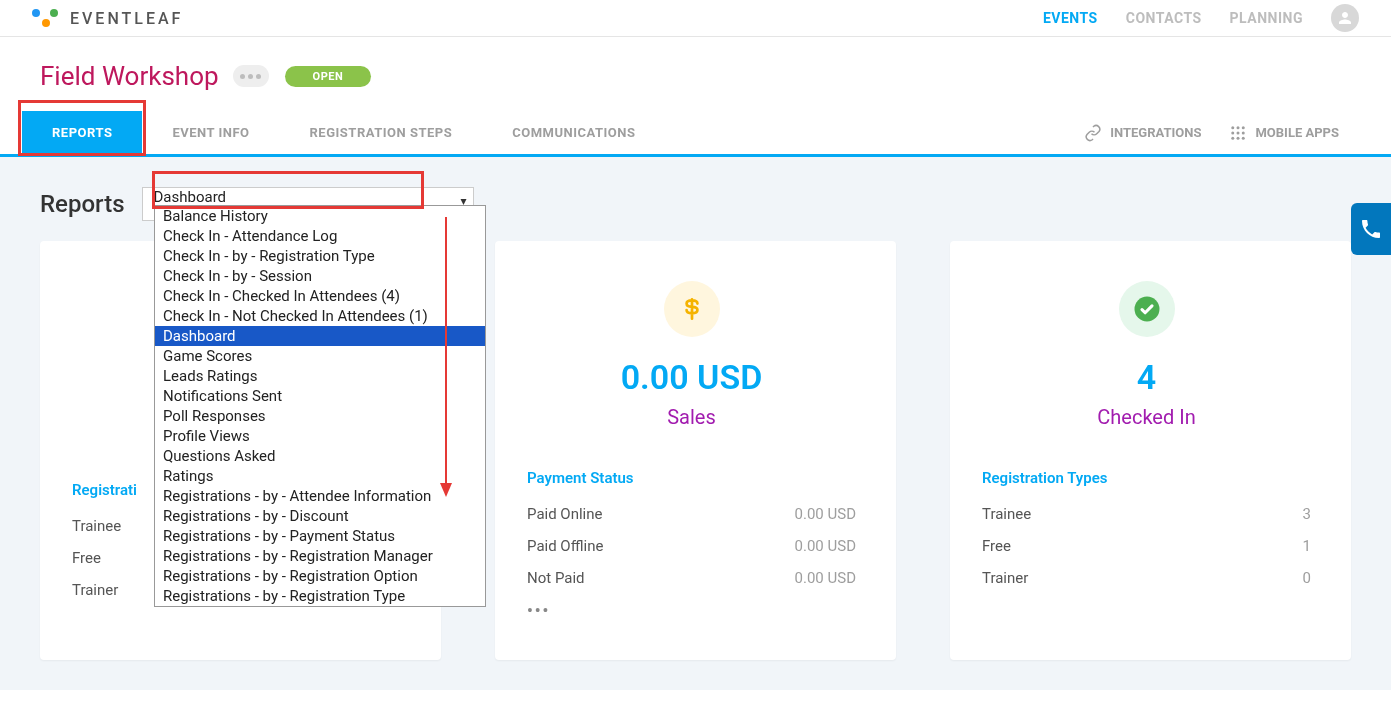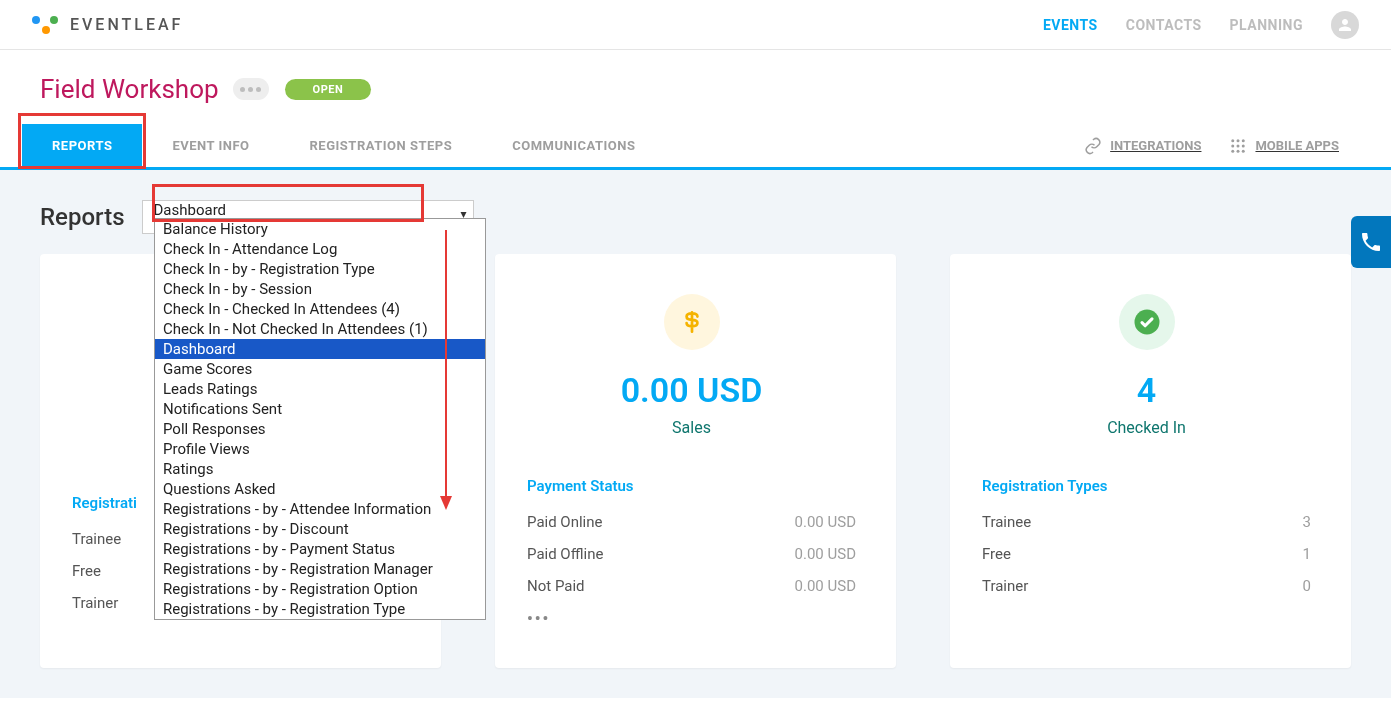--- a/index.html
+++ b/index.html
@@ -1,19 +1,19 @@
 <!DOCTYPE html>
 <html><head>
 <meta charset="utf-8">
 <style>
   * { box-sizing: border-box; margin: 0; padding: 0; }
   body { font-family: -apple-system, BlinkMacSystemFont, "Segoe UI", Roboto, Arial, sans-serif; background: #fff; color: #333; width: 1391px; }
   
   
-  .topnav { display: flex; align-items: center; height: 50px; padding: 3px 32px; border-bottom: 1px solid #e5e5e5; }
+  .topnav { display: flex; align-items: center; height: 37px; padding: 3px 32px; border-bottom: 1px solid #e5e5e5; }
   .logo { display: flex; align-items: center; gap: 12px; }
   .logo-dots { position: relative; width: 26px; height: 26px; }
   .logo-dots span { position: absolute; width: 8px; height: 8px; border-radius: 50%; }
   .logo-dots .d1 { background:#2196f3; left:0; top:4px; }
   .logo-dots .d2 { background:#ff9800; left:10px; top:14px; }
   .logo-dots .d3 { background:#4caf50; left:18px; top:4px; }
   .logo-text { font-size: 16px; letter-spacing: 3px; color:#555; font-weight:500; }
   .topnav-right { margin-left:auto; display:flex; align-items:center; gap:28px; }
   .topnav-link { font-size:14px; font-weight:700; letter-spacing:0.5px; color:#bdbdbd; cursor:pointer; }
   .topnav-link.active { color:#03a9f4; }
@@ -25,40 +25,40 @@
   .event-title { font-size:26px; font-weight:400; color:#be185d; }
   .more-dots { margin-left:14px; width:36px; height:22px; border-radius:12px; background:#eee; display:flex; align-items:center; justify-content:center; gap:3px; }
   .more-dots span { width:5px; height:5px; border-radius:50%; background:#bdbdbd; }
   .status-badge { margin-left:16px; padding:4px 28px; border-radius:14px; background:#8bc34a; color:#fff; font-size:11px; font-weight:700; letter-spacing:0.5px; }
   .view-event-btn { margin-left:auto; background:#03a9f4; color:#fff; border:none; padding:10px 18px; font-size:13px; font-weight:700; letter-spacing:0.5px; border-radius:2px; cursor:pointer; display:flex; align-items:center; gap:6px; }
 
   
   .tabs-row { display:flex; align-items:center; padding: 10px 22px 0 22px; border-bottom: 3px solid #03a9f4; }
   .tab { padding:14px 30px; font-size:13px; font-weight:700; letter-spacing:0.5px; color:#9e9e9e; cursor:pointer; }
   .tab.active { background:#03a9f4; color:#fff; }
-  .tabs-right { margin-left:auto; display:flex; align-items:center; gap:28px; padding-right:30px;text-decoration:underline; }
+  .tabs-right { margin-left:auto; display:flex; align-items:center; gap:28px; padding-right:30px; }
   .tabs-right-item { display:flex; align-items:center; gap:8px; font-size:13px; font-weight:700; color:#9e9e9e; cursor:pointer; }
 
   
   .content { background:#f1f5f9; padding: 30px 40px; min-height: 520px; position:relative; }
   .reports-header { display:flex; align-items:center; gap:18px; margin-bottom:20px; }
   .reports-title { font-size:24px; font-weight:500; color:#333; }
   .report-select-wrap { position:relative; }
   .report-select { width:332px; height:34px; border:1px solid #ccc; background:#fff; font-size:15px; padding:0 24px 0 10px; appearance:none; color:#222; }
   .report-select-wrap::after { content:"▾"; position:absolute; right:8px; top:7px; font-size:12px; color:#333; pointer-events:none; }
 
   
   .cards { display:flex; gap:54px; }
   .card { background:#fff; border-radius:4px; padding:40px 40px 40px 32px; flex:1; min-height:400px; box-shadow:0 1px 2px rgba(0,0,0,0.05); }
   .card-metric { text-align:center; margin-bottom:40px; }
   .metric-icon { width:56px; height:56px; border-radius:50%; margin:0 auto 20px; display:flex; align-items:center; justify-content:center; }
   .metric-icon.sales { background:#fff6de; }
   .metric-icon.check { background:#e5f7eb; }
   .metric-value { font-size:34px; font-weight:600; color:#03a9f4; margin-bottom:8px; }
-  .metric-label { font-size:16px; color:#0f766e; }
+  .metric-label { font-size:20px; color:#a21caf; }
   .card-section-title { color:#03a9f4; font-size:15px; font-weight:600; margin-bottom:18px; }
   .card-row { display:flex; justify-content:space-between; font-size:15px; color:#555; margin-bottom:14px; }
   .card-row .val { color:#9e9e9e; }
   .more-ellipsis { color:#888; font-weight:700; letter-spacing:2px; margin-top:4px; }
 
   
   .dropdown-list { position:absolute; top:48px; left:154px; width:332px; max-height:404px; background:#fff; border:1px solid #999; overflow-y:auto; z-index:5; }
   .dropdown-list .opt { padding:1px 8px; font-size:15px; color:#222; cursor:pointer; white-space:nowrap; overflow:hidden; text-overflow:ellipsis; }
   .dropdown-list .opt.selected { background:#1858c7; color:#fff; }
   .dropdown-list::-webkit-scrollbar { width:16px; }
@@ -163,22 +163,22 @@
         <div class="opt">Check In - by - Registration Type</div>
         <div class="opt">Check In - by - Session</div>
         <div class="opt">Check In - Checked In Attendees (4)</div>
         <div class="opt">Check In - Not Checked In Attendees (1)</div>
         <div class="opt selected">Dashboard</div>
         <div class="opt">Game Scores</div>
         <div class="opt">Leads Ratings</div>
         <div class="opt">Notifications Sent</div>
         <div class="opt">Poll Responses</div>
         <div class="opt">Profile Views</div>
+        <div class="opt">Questions Asked</div>
         <div class="opt">Ratings</div>
-        <div class="opt">Questions Asked</div>
         <div class="opt">Registrations - by - Attendee Information</div>
         <div class="opt">Registrations - by - Discount</div>
         <div class="opt">Registrations - by - Payment Status</div>
         <div class="opt">Registrations - by - Registration Manager</div>
         <div class="opt">Registrations - by - Registration Option</div>
         <div class="opt">Registrations - by - Registration Type</div>
       </div>
 
   <div class="cards">
 

